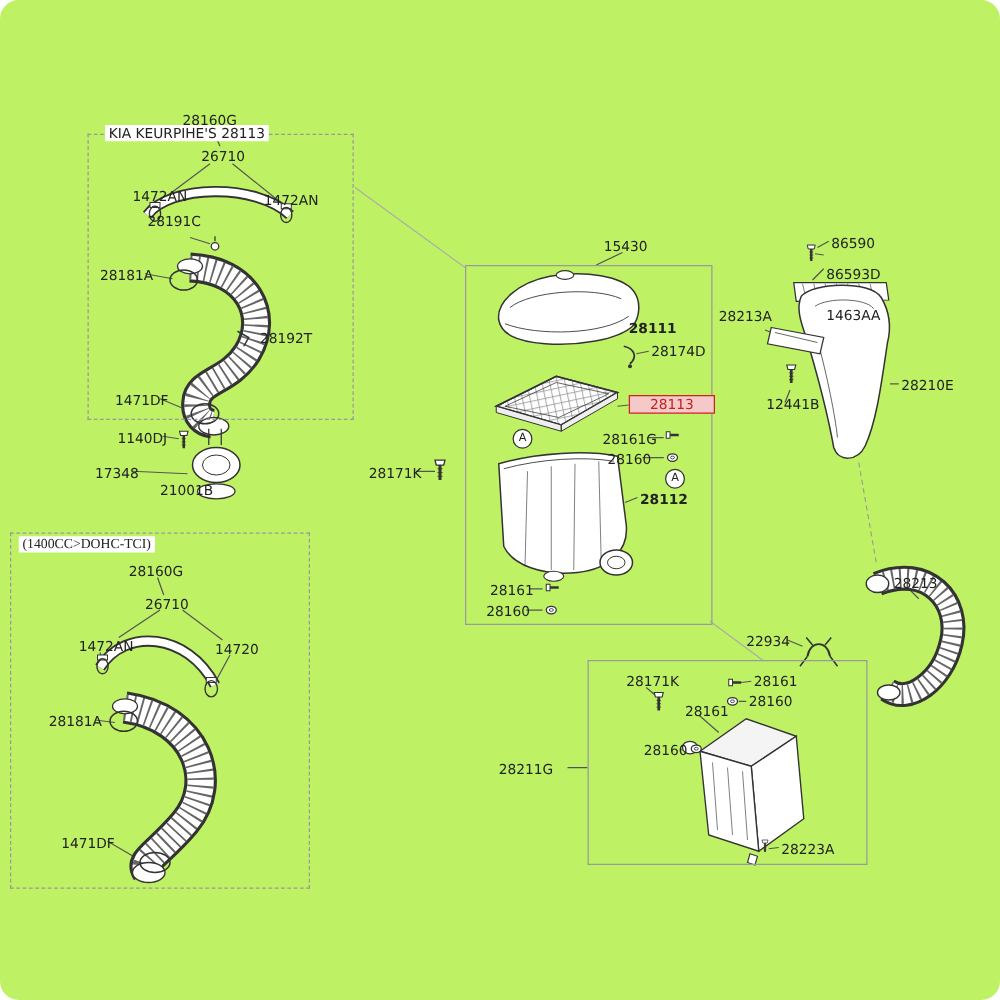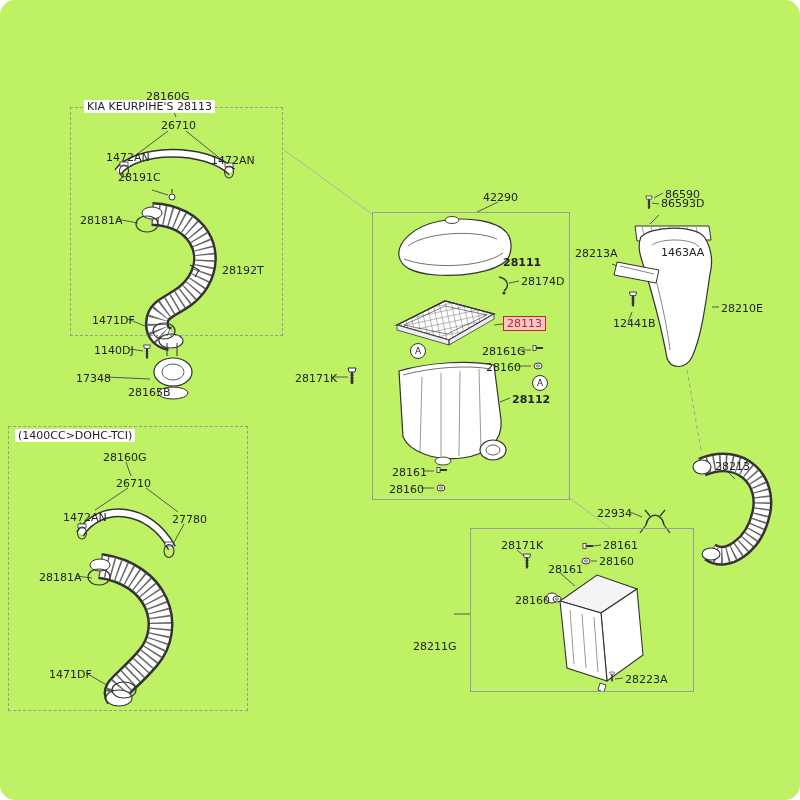--- a/index.html
+++ b/index.html
@@ -6,21 +6,21 @@
   #root { position:relative; width:800px; height:800px; background:#bef264;
           font-family:"DejaVu Sans", sans-serif; overflow:hidden;border-radius:15px; }
   #root svg { position:absolute; left:0; top:0; }
   .box { position:absolute; pointer-events:none; }
   .box.dashed { border:1px dashed #999; }
   .box.solid  { border:1px solid #9a9a9a; }
   .label { position:absolute; font-size:11px; line-height:13px; color:#222;
            white-space:nowrap; z-index:3; }
   .title { background:#fff; padding:0 3px; z-index:4; }
   .hl { color:#c22222; background:#f6c9c9; border:1px solid #cc2222;
-        padding:0 3px; z-index:4; }
+        padding:0 16px; z-index:4; }
   .marker { position:absolute; width:14px; height:14px; border:1px solid #333;
             border-radius:50%; background:#fff; font-size:9px; color:#222;
             display:flex; align-items:center; justify-content:center; z-index:3; }
 </style>
 </head>
 <body>
 
 <div id="root">
 
   <svg width="800" height="800" viewBox="0 0 800 800">
@@ -186,56 +186,56 @@
   <div class="box solid" style="left:372px; top:212px; width:196px; height:286px;"></div>
   <div class="box solid" style="left:470px; top:528px; width:222px; height:162px;"></div>
 
   <div class="label title" style="left:84px; top:100px;">KIA KEURPIHE'S 28113</div>
   <div class="label" style="left:146px; top:90px;">28160G</div>
   <div class="label" style="left:161px; top:119px;">26710</div>
   <div class="label" style="left:106px; top:151px;">1472AN</div>
   <div class="label" style="left:211px; top:154px;">1472AN</div>
   <div class="label" style="left:118px; top:171px;">28191C</div>
   <div class="label" style="left:80px; top:214px;">28181A</div>
-  <div class="label" style="left:208px; top:264px;margin-left:14px;">28192T</div>
+  <div class="label" style="left:208px; top:264px;">28192T</div>
   <div class="label" style="left:92px; top:314px;">1471DF</div>
   <div class="label" style="left:94px; top:344px;">1140DJ</div>
   <div class="label" style="left:76px; top:372px;">17348</div>
-  <div class="label" style="left:128px; top:386px;">28165B</div>
-
-  <div class="label title" style="left:15px; top:429px;">(1400CC&gt;DOHC-TCI)</div>
+  <div class="label" style="left:128px; top:386px;">21001B</div>
+
+  <div class="label title" style="left:15px; top:429px;font-family:Liberation Serif, serif;">(1400CC&gt;DOHC-TCI)</div>
   <div class="label" style="left:103px; top:451px;">28160G</div>
   <div class="label" style="left:116px; top:477px;">26710</div>
   <div class="label" style="left:63px; top:511px;">1472AN</div>
-  <div class="label" style="left:172px; top:513px;">27780</div>
+  <div class="label" style="left:172px; top:513px;">14720</div>
   <div class="label" style="left:39px; top:571px;">28181A</div>
   <div class="label" style="left:49px; top:668px;">1471DF</div>
 
-  <div class="label" style="left:483px; top:191px;">42290</div>
+  <div class="label" style="left:483px; top:191px;">15430</div>
   <div class="label" style="left:503px; top:256px;font-weight:bold;">28111</div>
   <div class="label" style="left:521px; top:275px;">28174D</div>
   <div class="label hl" style="left:503px; top:316px;">28113</div>
   <div class="label" style="left:482px; top:345px;">28161G</div>
   <div class="label" style="left:486px; top:361px;">28160</div>
   <div class="label" style="left:512px; top:393px;font-weight:bold;">28112</div>
   <div class="label" style="left:295px; top:372px;">28171K</div>
   <div class="label" style="left:392px; top:466px;">28161</div>
   <div class="label" style="left:389px; top:483px;">28160</div>
   <div class="marker" style="left:410px; top:343px;">A</div>
   <div class="marker" style="left:532px; top:375px;">A</div>
 
   <div class="label" style="left:665px; top:188px;">86590</div>
-  <div class="label" style="left:661px; top:197px;">86593D</div>
+  <div class="label" style="left:661px; top:213px;">86593D</div>
   <div class="label" style="left:661px; top:210px;margin-top:36px;">1463AA</div>
   <div class="label" style="left:575px; top:247px;">28213A</div>
   <div class="label" style="left:613px; top:317px;">12441B</div>
   <div class="label" style="left:721px; top:302px;">28210E</div>
   <div class="label" style="left:715px; top:460px;">28213</div>
 
-  <div class="label" style="left:413px; top:609px;margin-top:31px;">28211G</div>
+  <div class="label" style="left:399px; top:609px;">28211G</div>
   <div class="label" style="left:597px; top:507px;">22934</div>
   <div class="label" style="left:501px; top:539px;">28171K</div>
   <div class="label" style="left:603px; top:539px;">28161</div>
   <div class="label" style="left:599px; top:555px;">28160</div>
   <div class="label" style="left:548px; top:563px;">28161</div>
   <div class="label" style="left:515px; top:594px;">28160</div>
   <div class="label" style="left:625px; top:673px;">28223A</div>
 
 </div>
 

